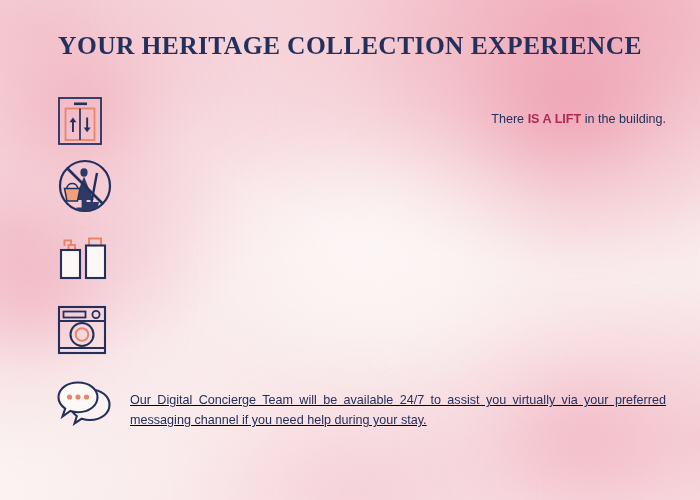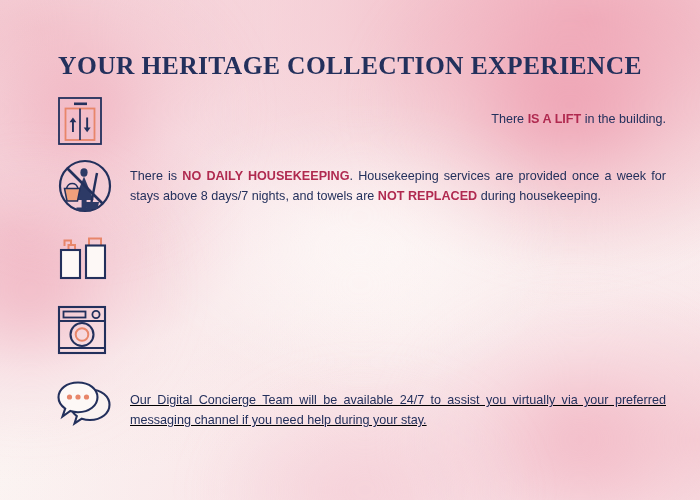--- a/index.html
+++ b/index.html
@@ -79,21 +79,20 @@
     top: 31px;
     left: 0;
     width: 700px;
     text-align: center;
     font-family: "Liberation Serif", "DejaVu Serif", serif;
     font-weight: bold;
     font-size: 25.5px;
     letter-spacing: 0.4px;
     color: #23305c;
     white-space: nowrap;
-    margin-top: 20px;
   }
 
   .row {
     position: absolute;
     left: 56px;
     width: 610px;
     display: flex;
     align-items: flex-start;
   }
   .icon-cell {
@@ -191,23 +190,20 @@
             </g>
 
             <g>
               <line x1="41" y1="16" x2="35.5" y2="45" stroke="#23305c" stroke-width="2.4"></line>
               <path d="M29 45 L43 45 L41.5 52 L30.5 52 Z" fill="#2d3a66"></path>
             </g>
 
             <line x1="11.5" y1="11.5" x2="46.5" y2="46.5" stroke="#23305c" stroke-width="2.6"></line>
           </svg>
         </span>
-      </div>
-      <div class="text-cell">
-        <span>There is </span><span class="hl">NO DAILY HOUSEKEEPING</span><span>. Housekeeping services are provided once a week for stays above 8 days/7 nights, and towels are </span><span class="hl">NOT REPLACED</span><span> during housekeeping.</span>
       </div>
     </div>
 
     <div class="row" id="row-toiletries">
       <div class="icon-cell">
         <span>
           <svg width="56" height="48" viewBox="0 0 56 48">
 
             <path d="M8.5 12 L8.5 6.5 L15 6.5 L15 11" fill="none" stroke="#e8866a" stroke-width="2"></path>
             <rect x="12.5" y="11" width="6.5" height="5" fill="none" stroke="#e8866a" stroke-width="2"></rect>

